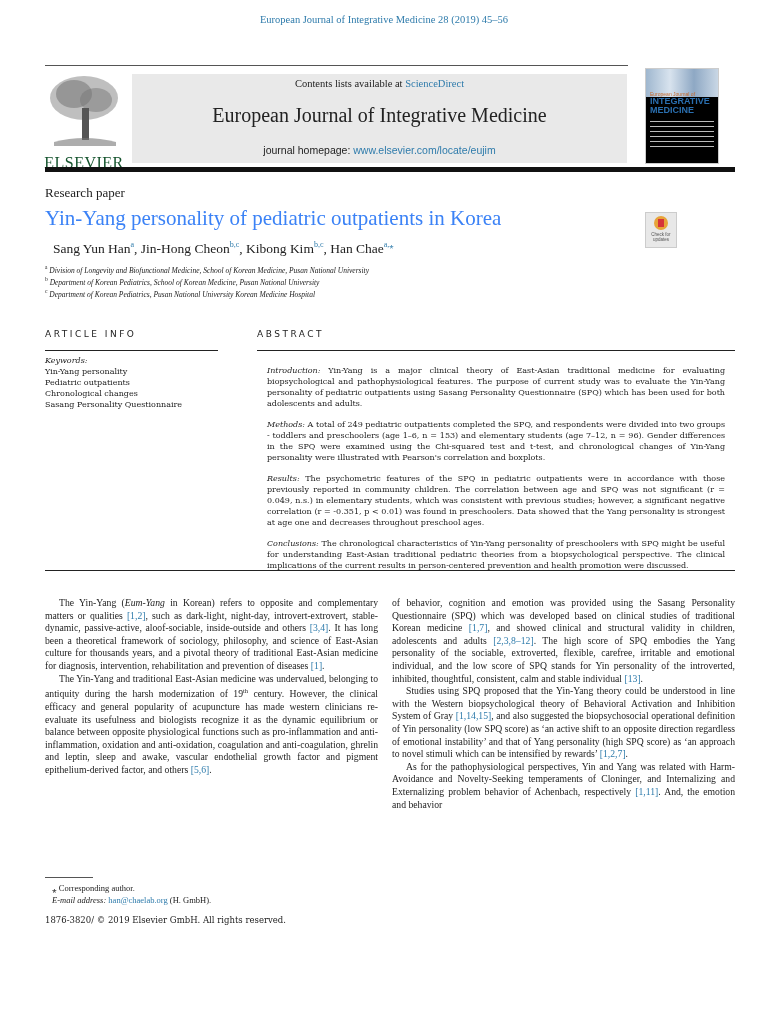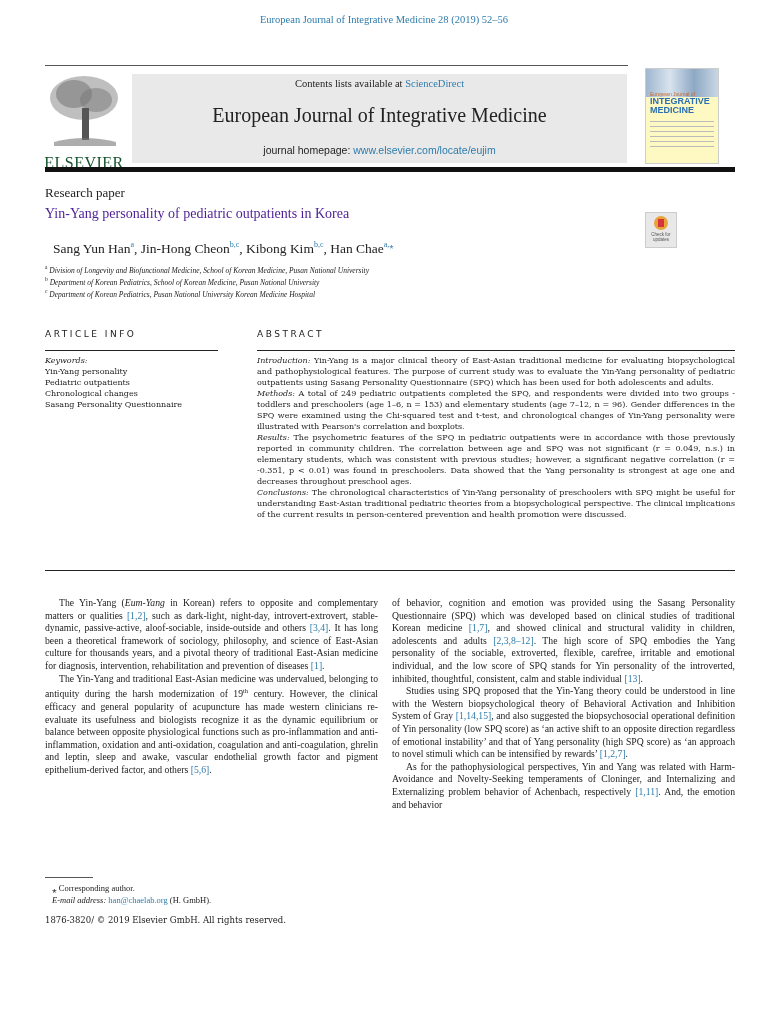--- a/index.html
+++ b/index.html
@@ -10,69 +10,69 @@
 
   #running-head { top: 14px; left: 0; width: 768px; text-align: center; font-size: 10.5px; color: #2e7bab; }
 
   #header-topline { top: 65px; left: 45px; width: 583px; height: 1px; background: #555; }
   #elsevier-logo { top: 70px; left: 44px; width: 80px; height: 92px; }
   #elsevier-word { top: 145px; left: 44px; width: 80px; text-align: center; color: #14532d; font-size: 16px; letter-spacing: 0.5px; margin-top: 9px; }
   #masthead-box { top: 74px; left: 132px; width: 495px; height: 89px; background: #e9e9e9; }
   #contents-line { top: 78px; left: 132px; width: 495px; text-align: center; font-size: 10.5px; }
   #journal-title { top: 104px; left: 132px; width: 495px; text-align: center; font-size: 20px; color: #222; }
   #homepage-line { top: 144px; left: 132px; width: 495px; text-align: center; font-size: 10.5px; font-family: "Liberation Sans", sans-serif; }
-  #cover { top: 68px; left: 645px; width: 72px; height: 94px; border: 1px solid #ccc; background: #fef9c3; overflow: hidden; }
+  #cover { top: 68px; left: 645px; width: 72px; height: 94px; border: 1px solid #ccc; background: #000000; overflow: hidden; }
   #cover .band { position: absolute; top: 0; left: 0; right: 0; height: 28px; background: linear-gradient(90deg,#9fb7cf,#d8e3ee,#8ea8c4,#c9d7e5); }
   #cover .t1 { position: absolute; top: 22px; left: 4px; font-size: 5px; color: #c86a2c; font-family: "Liberation Sans", sans-serif; }
   #cover .t2 { position: absolute; top: 28px; left: 4px; font-size: 9px; line-height: 9px; font-weight: bold; color: #2a6fb0; font-family: "Liberation Sans", sans-serif; }
   #cover .lines { position: absolute; top: 52px; left: 4px; right: 4px; height: 30px;
       background: repeating-linear-gradient(180deg, #bbb 0 1px, transparent 1px 5px); }
   #header-thickline { top: 167px; left: 45px; width: 690px; height: 5px; background: #111; }
 
   #article-type { top: 185px; left: 45px; font-size: 13px; }
-  #article-title { top: 206px; left: 45px; font-size: 14px; color: #4c1d95; text-align: right; }
+  #article-title { top: 206px; left: 45px; font-size: 21px; color: #3b82f6; text-align: right; }
   #authors { top: 238px; left: 53px; font-size: 13.5px; }
   #authors sup { font-size: 8px; color: #2e7bab; }
   #crossmark { top: 212px; left: 645px; width: 30px; height: 34px; background: #e8e8e8; border: 1px solid #ccc; }
   #crossmark .dot { position: absolute; top: 3px; left: 8px; width: 14px; height: 14px; border-radius: 50%; background: #e7a43a; }
   #crossmark .dot::after { content: ""; position: absolute; top: 3px; left: 4px; width: 6px; height: 8px; background: #d6333a; }
   #crossmark .txt { position: absolute; top: 19px; left: 0; width: 30px; text-align: center; font-size: 4.5px; line-height: 5px; font-family: "Liberation Sans", sans-serif; color: #555; }
   .affil { left: 45px; font-size: 7.5px; font-style: italic; }
   #affil-a { top: 264px; } #affil-b { top: 276px; } #affil-c { top: 288px; }
   .affil sup { font-style: normal; font-size: 5.5px; }
 
   .section-cap { top: 329px; font-size: 9px; letter-spacing: 2.5px; font-family: "DejaVu Sans", sans-serif; color: #222; }
   #article-info-cap { left: 45px; }
   #abstract-cap { left: 257px; }
   #info-rule { top: 350px; left: 45px; width: 173px; height: 1px; background: #222; }
   #abstract-rule { top: 350px; left: 257px; width: 478px; height: 1px; background: #222; }
   #keywords { top: 355px; left: 45px; font-size: 8px; line-height: 11px; font-family: "DejaVu Serif", serif; }
   #keywords .kh { font-style: italic; }
   #abstract-body { top: 355px; left: 257px; width: 478px; font-size: 8px; line-height: 11px; text-align: justify; font-family: "DejaVu Serif", serif; }
-  #abstract-body p { margin: 0; }
+  #abstract-body p { margin: 10px; }
   #abstract-body em { font-style: italic; }
   #abstract-bottom-rule { top: 570px; left: 45px; width: 690px; height: 1px; background: #222; }
 
   .col { font-size: 9.7px; line-height: 12.6px; text-align: justify; }
   .col p { margin: 0; text-indent: 14px; }
   .col p.noindent { text-indent: 0; }
   #left-col { top: 597px; left: 45px; width: 333px; }
   #right-col { top: 597px; left: 392px; width: 343px; }
   #section-heading { font-weight: bold; font-size: 10px; margin-bottom: 12px; }
   .cite { color: #2e7bab; }
 
   #footnote-rule { top: 877px; left: 45px; width: 48px; height: 1px; background: #555; }
   #footnotes { top: 882px; left: 52px; font-size: 8.5px; line-height: 12px; }
   #footnotes .i { font-style: italic; }
   #footer { top: 914px; left: 45px; font-size: 8.5px; line-height: 12.5px; font-family: "DejaVu Serif", serif; }
 </style>
 </head>
 <body>
 
-<div class="abs" id="running-head">European Journal of Integrative Medicine 28 (2019) 52–56</div>
+<div class="abs" id="running-head">European Journal of Integrative Medicine 28 (2019) 45–56</div>
 
 <div class="abs" id="header-topline"></div>
 
 <svg class="abs" id="elsevier-logo" viewBox="0 0 80 92">
   <ellipse cx="40" cy="28" rx="34" ry="22" fill="#8a8a8a" opacity="0.55"></ellipse>
   <ellipse cx="30" cy="24" rx="18" ry="14" fill="#6d6d6d" opacity="0.5"></ellipse>
   <ellipse cx="52" cy="30" rx="16" ry="12" fill="#777" opacity="0.5"></ellipse>
   <rect x="38" y="38" width="7" height="32" fill="#555"></rect>
   <path d="M10 72 Q40 64 72 72 L72 76 L10 76 Z" fill="#777" opacity="0.6"></path>
 </svg>

